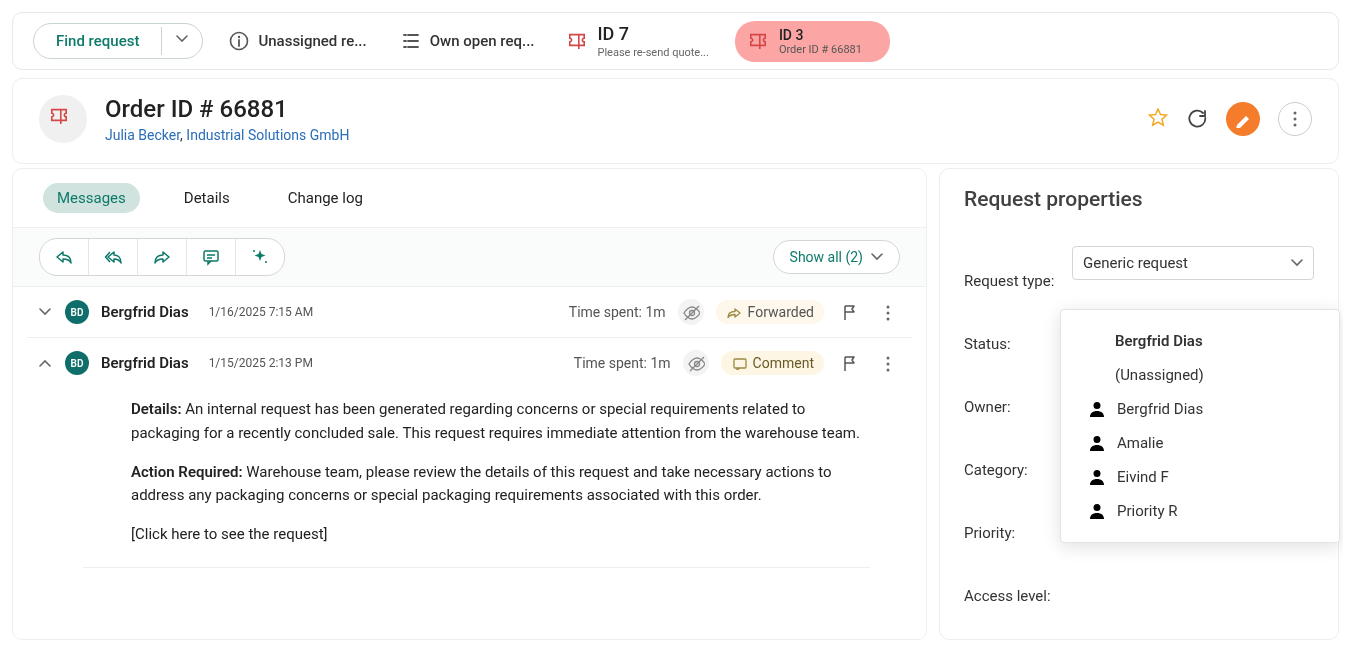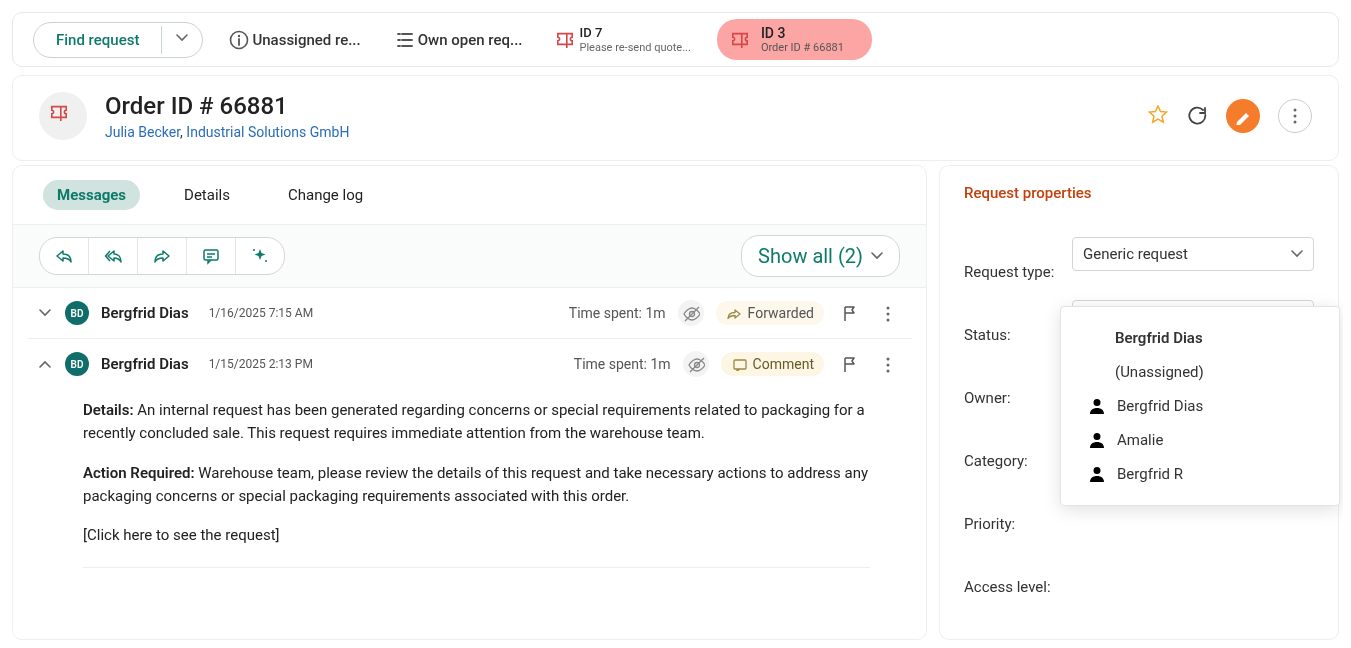--- a/index.html
+++ b/index.html
@@ -6,21 +6,21 @@
   body { background: #ffffff; color: #333; font-size: 14px; width: 1351px; height: 648px; overflow: hidden; }
   .app { display: flex; flex-direction: column; height: 100%; padding: 8px; }
   
   
   .top-row { display: flex; align-items: center; gap: 18px; padding: 6px 20px; border: 1px solid #e8e8e8; border-radius: 10px; background: #fff; margin: 4px; }
   .find-btn { display: flex; align-items: center; border: 1px solid #c9d3d0; border-radius: 18px; overflow: hidden; }
   .find-btn .left { padding: 8px 22px; color: #0d7a6a; font-weight: 500; cursor: pointer; font-size: 15px; }
   .find-btn .right { padding: 8px 14px; border-left: 1px solid #c9d3d0; cursor: pointer; }
   .find-btn .right svg { width: 12px; height: 12px; }
   
-  .top-item { display: flex; align-items: center; gap: 3px; cursor: pointer; padding: 4px 8px; max-width: 190px; }
+  .top-item { display: flex; align-items: center; gap: 9px; cursor: pointer; padding: 4px 8px; max-width: 190px; }
   .top-item .lines { font-size: 11px; line-height: 1.25; }
   .top-item .title { font-weight: 500; color: #222; }
   .top-item .sub { color: #666; font-size: 11px; white-space: nowrap; overflow: hidden; text-overflow: ellipsis; max-width: 120px; }
   .top-item.trunc .title { white-space: nowrap; overflow: hidden; text-overflow: ellipsis; max-width: 160px; color: #333; font-size: 15px; }
   .top-item .icon { flex-shrink: 0; }
   
   .tab-pill { display: flex; align-items: center; gap: 10px; background: #fca5a5; border-radius: 20px; padding: 6px 28px 6px 14px; cursor: pointer; }
   .tab-pill .title { font-weight: 500; font-size: 14px; color: #222; }
   .tab-pill .sub { font-size: 11px; color: #555; }
   
@@ -38,51 +38,51 @@
   .hdr-circle.border { border: 1px solid #ccc; }
   
   
   .main-split { display: flex; gap: 12px; flex: 1; padding: 0 4px; overflow: hidden; }
   .main-left { flex: 1; border: 1px solid #eee; border-radius: 10px; background: #fff; display: flex; flex-direction: column; overflow: hidden; }
   .main-right { width: 400px; border: 1px solid #eee; border-radius: 10px; background: #fff; padding: 18px 24px; position: relative; }
   
   
   .tabs { display: flex; align-items: center; gap: 30px; padding: 14px 30px; }
   .tab { padding: 6px 14px; border-radius: 16px; cursor: pointer; font-size: 15px; color: #222; }
-  .tab.active { background: #d0e3df; color: #0d7a6a; font-weight: 700; }
+  .tab.active { background: #d0e3df; color: #0d7a6a; font-weight: 400; }
   
   
   .msg-toolbar { display: flex; align-items: center; justify-content: space-between; padding: 10px 26px; border-top: 1px solid #eee; border-bottom: 1px solid #eee; background: #fafbfb; }
   .tool-group { display: flex; border: 1px solid #d5d5d5; border-radius: 18px; overflow: hidden; background: #fff; }
   .tool-btn { padding: 8px 14px; border-right: 1px solid #e5e5e5; cursor: pointer; display: flex; align-items: center; }
   .tool-btn:last-child { border-right: none; }
-  .showall { display: flex; align-items: center; gap: 8px; border: 1px solid #d5d5d5; border-radius: 18px; padding: 8px 16px; background: #fff; cursor: pointer; color: #0d7a6a; font-size: 20px; }
+  .showall { display: flex; align-items: center; gap: 8px; border: 1px solid #d5d5d5; border-radius: 18px; padding: 8px 16px; background: #fff; cursor: pointer; color: #0d7a6a; font-size: 14px; }
   
   
   .msg-list { flex: 1; overflow-y: auto; padding: 0 14px; background: #fff; }
   .msg-row { padding: 12px 12px; border-bottom: 1px solid #eee; }
   .msg-head { display: flex; align-items: center; gap: 12px; }
   .collapse-ic { width: 14px; cursor: pointer; }
   .avatar { width: 24px; height: 24px; border-radius: 50%; background: #0f6e6a; color: #fff; font-size: 10px; font-weight: 600; display: flex; align-items: center; justify-content: center; }
   .msg-name { font-weight: 600; color: #222; font-size: 15px; }
   .msg-date { color: #555; font-size: 12px; margin-left: 8px; }
   .msg-head .spacer { flex: 1; }
   .msg-time { color: #555; font-size: 14px; }
   .tag-pill { border-radius: 14px; padding: 4px 10px; font-size: 14px; display: flex; align-items: center; gap: 6px; }
   .tag-forwarded { background: #fef7ec; color: #555; }
   .tag-comment { background: #fdf6e4; color: #6a5a26; }
   .msg-head .icon-btn { cursor: pointer; padding: 4px; color: #555; }
   .eye-ic { width: 26px; height: 26px; border-radius: 50%; background: #f3f3f3; display:flex; align-items:center; justify-content:center; cursor:pointer; }
   
   .msg-body { padding: 22px 30px 4px 44px; font-size: 15px; color: #222; line-height: 1.55; }
-  .msg-body p { margin-bottom: 16px; }
+  .msg-body p { margin-bottom: 16px; margin-left: 48px; }
   .msg-body strong { font-weight: 600; }
   
   
-  .panel-title { font-size: 15px; font-weight: 500; color: #c2410c; margin-bottom: 24px; }
+  .panel-title { font-size: 21px; font-weight: 500; color: #404040; margin-bottom: 24px; }
   .prop-row { display: flex; align-items: center; margin-bottom: 8px; }
   .prop-label { width: 108px; color: #333; font-size: 15px; margin-top: 37px; }
   .prop-select { flex: 1; border: 1px solid #d5d5d5; border-radius: 4px; padding: 7px 10px; display: flex; align-items: center; justify-content: space-between; cursor: pointer; font-size: 15px; background: #fff; }
   .prop-select .sel-text.highlight { background: #d6d8dc; padding: 0 2px; }
   
   
   .dropdown { position: absolute; top: 140px; left: 120px; right: -2px; background: #fff; border: 1px solid #e3e3e3; border-radius: 4px; box-shadow: 0 4px 18px rgba(0,0,0,0.12); padding: 14px 0; z-index: 10; }
   .dd-item { padding: 8px 28px; display: flex; align-items: center; gap: 12px; cursor: pointer; font-size: 15px; color: #333; }
   .dd-item.bold { font-weight: 600; padding-left: 54px; }
   .dd-item.plain { padding-left: 54px; }
@@ -190,21 +190,21 @@
         </span>
       <span class="title">Own open req...</span>
     </div>
     <div class="top-item">
       <span class="icon">
           <svg width="20" height="20">
             <use href="#ticket-ic"></use>
           </svg>
         </span>
       <span class="lines">
-        <div class="title" style="font-size:13px">ID 7</div>
+        <div class="title" style="font-size:18px">ID 7</div>
         <div class="sub">Please re-send quote...</div>
       </span>
     </div>
     <div class="tab-pill">
       <span class="icon">
           <svg width="20" height="20">
             <use href="#ticket-ic"></use>
           </svg>
         </span>
       <span class="lines">
@@ -436,19 +436,27 @@
               </svg>
             </span>
           <span>Amalie</span>
         </div>
         <div class="dd-item">
           <span class="usr-ic blue">
               <svg width="16" height="16">
                 <use href="#user-ic"></use>
               </svg>
             </span>
-          <span>Bergfrid R</span>
+          <span>Eivind F</span>
+        </div>
+        <div class="dd-item">
+          <span class="usr-ic blue">
+              <svg width="16" height="16">
+                <use href="#user-ic"></use>
+              </svg>
+            </span>
+          <span>Priority R</span>
         </div>
       </div>
     </div>
   </div>
 
 </div>
 
 </body></html>

